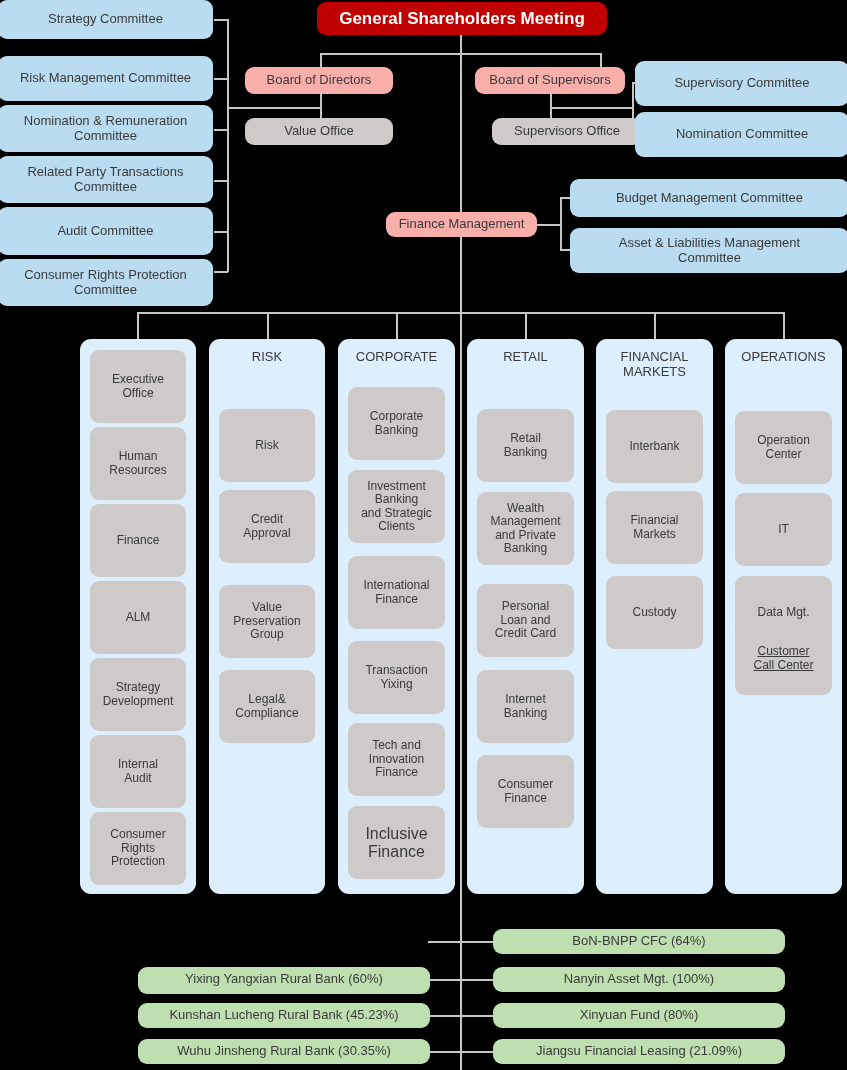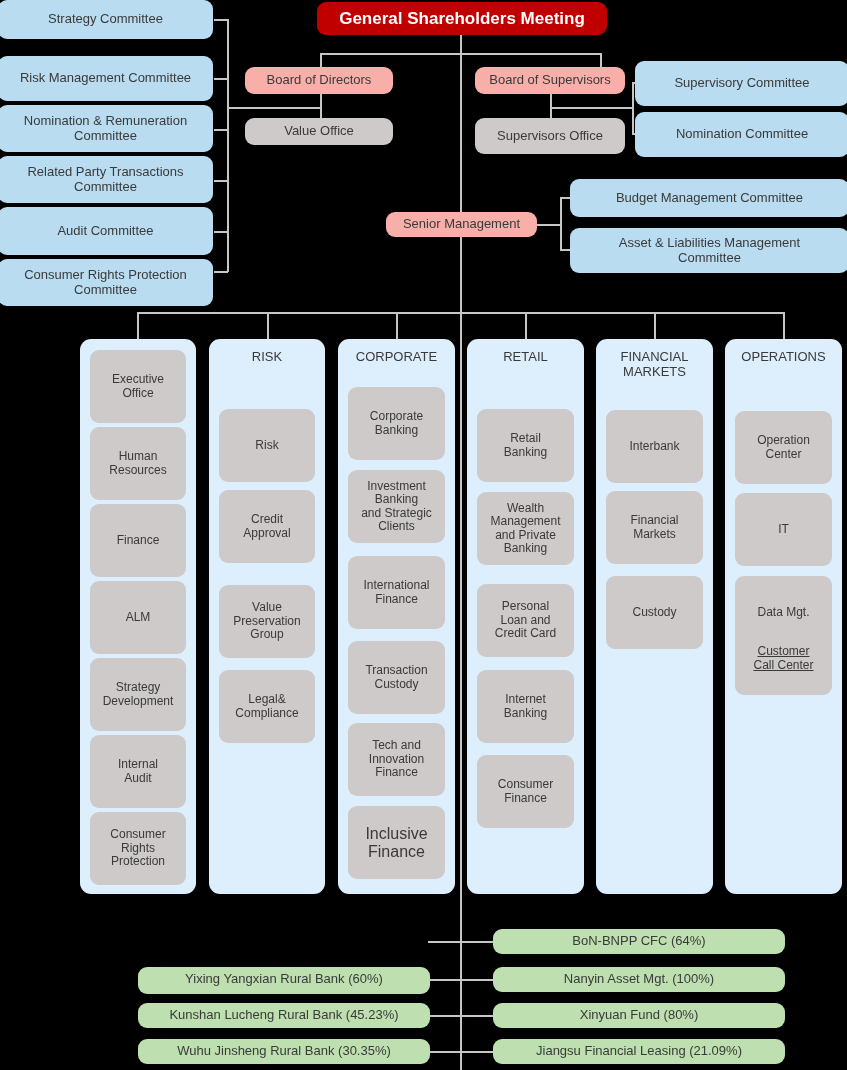--- a/index.html
+++ b/index.html
@@ -97,22 +97,22 @@
   <div class="line" style="left:460px; top:941px; width:34px; height:2px;"></div>
   <div class="line" style="left:460px; top:979px; width:34px; height:2px;"></div>
   <div class="line" style="left:460px; top:1015px; width:34px; height:2px;"></div>
   <div class="line" style="left:460px; top:1051px; width:34px; height:2px;"></div>
 
   <div class="box rounded pink" style="left:245px; top:67px; width:148px; height:27px; font-size:13px;">Board of Directors</div>
 
   <div class="box rounded red" style="left:317px; top:2px; width:290px; height:33px; font-size:17px;">General Shareholders Meeting</div>
   <div class="box rounded gray" style="left:245px; top:118px; width:148px; height:27px; font-size:13px;">Value Office</div>
   <div class="box rounded pink" style="left:475px; top:67px; width:150px; height:27px; font-size:13px;">Board of Supervisors</div>
-  <div class="box rounded gray" style="left:475px; top:118px; width:150px; height:36px; font-size:13px;">Supervisors Office</div>
-  <div class="box rounded pink" style="left:386px; top:212px; width:151px; height:25px; font-size:13px;">Senior Management</div>
+  <div class="box rounded gray" style="left:492px; top:118px; width:150px; height:27px; font-size:13px;">Supervisors Office</div>
+  <div class="box rounded pink" style="left:386px; top:212px; width:151px; height:25px; font-size:13px;">Finance Management</div>
 
   <div class="box rounded blue" style="left:-2px; top:0px; width:215px; height:39px; font-size:13px;">Strategy Committee</div>
   <div class="box rounded blue" style="left:-2px; top:56px; width:215px; height:45px; font-size:13px;">Risk Management Committee</div>
   <div class="box rounded blue" style="left:-2px; top:105px; width:215px; height:47px; font-size:13px;">Nomination &amp; Remuneration
 Committee</div>
   <div class="box rounded blue" style="left:-2px; top:156px; width:215px; height:47px; font-size:13px;">Related Party Transactions
 Committee</div>
   <div class="box rounded blue" style="left:-2px; top:207px; width:215px; height:48px; font-size:13px;">Audit Committee</div>
   <div class="box rounded blue" style="left:-2px; top:259px; width:215px; height:47px; font-size:13px;">Consumer Rights Protection
 Committee</div>
@@ -155,21 +155,21 @@
   <div class="coltitle" style="left:338px; top:350px; width:117px;">CORPORATE</div>
   <div class="box rounded gray" style="left:348px; top:387px; width:97px; height:73px; font-size:12px;">Corporate
 Banking</div>
   <div class="box rounded gray" style="left:348px; top:470px; width:97px; height:73px; font-size:12px;">Investment
 Banking
 and Strategic
 Clients</div>
   <div class="box rounded gray" style="left:348px; top:556px; width:97px; height:73px; font-size:12px;">International
 Finance</div>
   <div class="box rounded gray" style="left:348px; top:641px; width:97px; height:73px; font-size:12px;">Transaction
-Custody</div>
+Yixing</div>
   <div class="box rounded gray" style="left:348px; top:723px; width:97px; height:73px; font-size:12px;">Tech and
 Innovation
 Finance</div>
   <div class="box rounded gray" style="left:348px; top:806px; width:97px; height:73px; font-size:16px;">Inclusive
 Finance</div>
 
   <div class="panel" style="position:absolute; left:467px; top:339px; width:117px; height:555px;"></div>
   <div class="coltitle" style="left:467px; top:350px; width:117px;">RETAIL</div>
   <div class="box rounded gray" style="left:477px; top:409px; width:97px; height:73px; font-size:12px;">Retail
 Banking</div>

